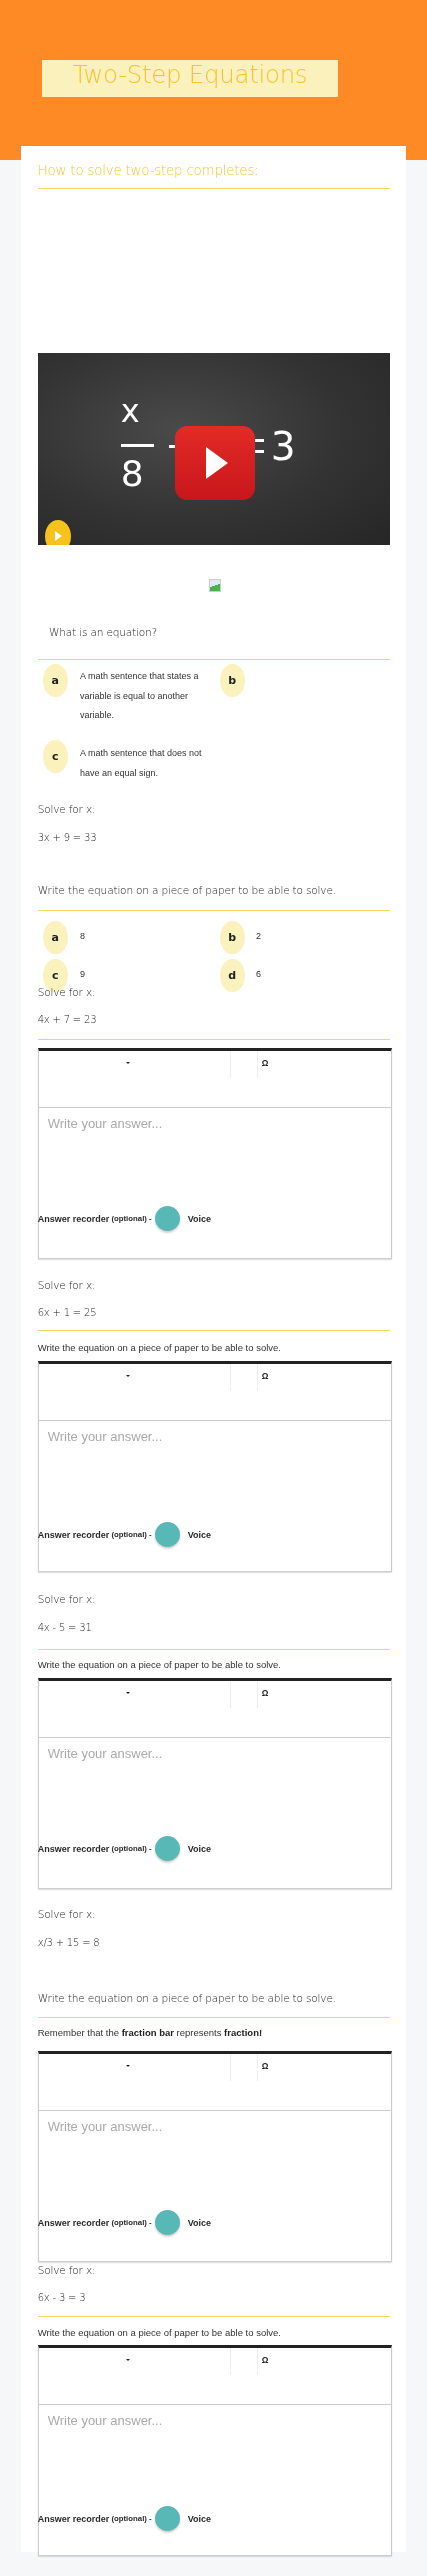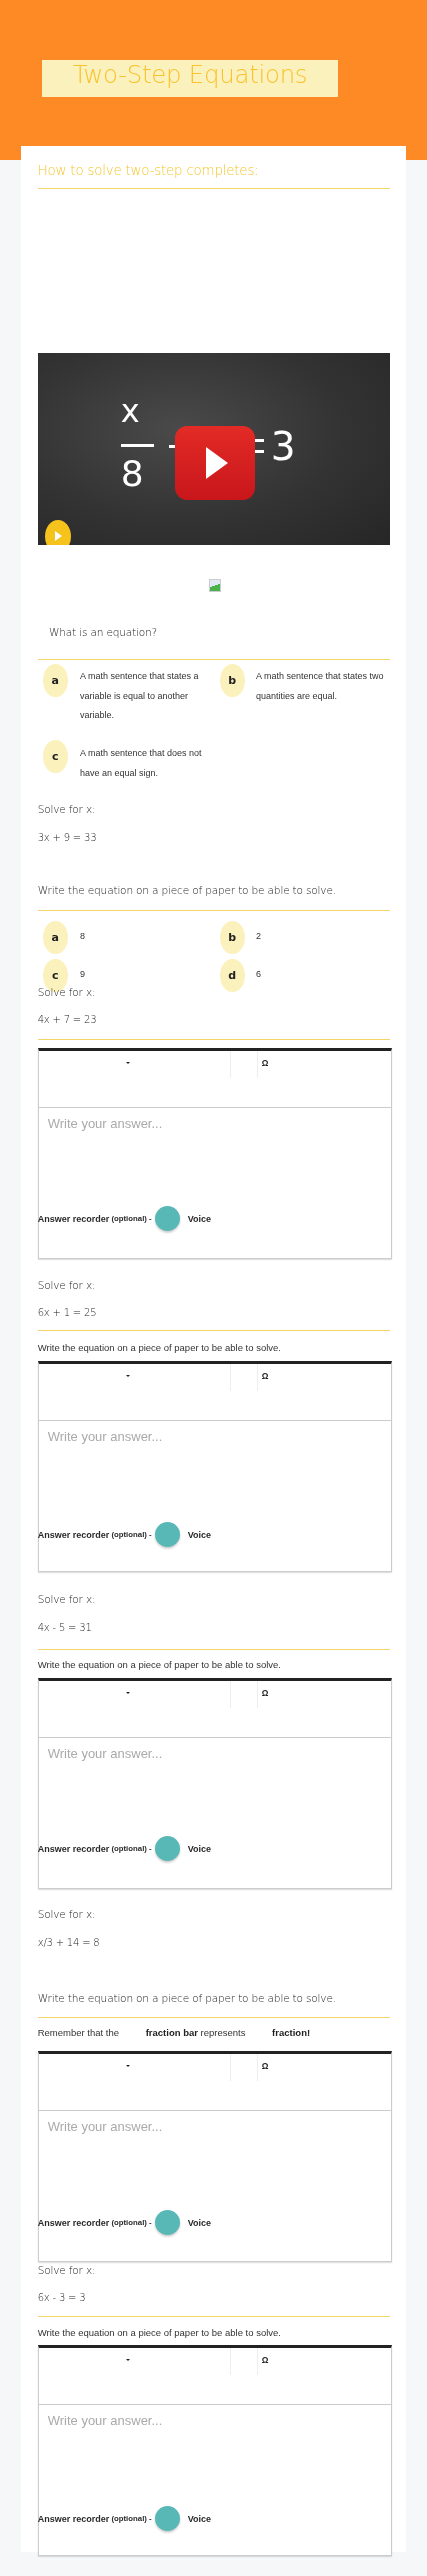--- a/index.html
+++ b/index.html
@@ -105,21 +105,21 @@
   }
   .recorder {
     position: absolute; left: 16.7px; display: flex; align-items: center;
     font-family: "Liberation Sans", sans-serif; font-weight: bold; color: #2a2a2a; font-size: 9px;
   }
   .recorder .opt { font-size: 7.8px; margin-left: 2.2px; }
   .rec-btn {
     width: 25px; height: 25px; border-radius: 50%; background: #58b8b5;
     box-shadow: 0 1.7px 2.2px rgba(0,0,0,0.2); margin: 0 7.8px 0 3.3px;
   }
-  b { font-weight: bold; color: #222; margin-left: 24px; }
+  b { font-weight: bold; color: #222; }
 </style>
 </head>
 <body>
 
 <div class="hdr"></div>
 <div class="title-box">
   <span class="hand">Two-Step Equations</span>
 </div>
 
 <div class="card">
@@ -144,21 +144,20 @@
   </div>
 
   <div class="broken-img"></div>
 
   <div class="abs hand q-hand" style="left:28px;top:480px;">What is an equation?</div>
   <div class="rule" style="top:513px;"></div>
 
   <div class="opt-circle" style="left:22px;top:518px;">a</div>
   <div class="opt-text" style="left:59px;top:521px;width:136px;">A math sentence that states a variable is equal to another variable.</div>
   <div class="opt-circle" style="left:199px;top:518px;">b</div>
-  <div class="opt-text" style="left:235px;top:521px;width:139px;">A math sentence that states two quantities are equal.</div>
   <div class="opt-circle" style="left:22px;top:594px;">c</div>
   <div class="opt-text" style="left:59px;top:598px;width:134px;">A math sentence that does not have an equal sign.</div>
 
   <div class="abs hand q-hand" style="left:16.7px;top:657px;">Solve for x:</div>
   <div class="abs hand eq" style="left:16.7px;top:686px;">3x + 9 = 33</div>
   <div class="abs hand q-hand" style="left:16.7px;top:738px;">Write the equation on a piece of paper to be able to solve.</div>
   <div class="rule" style="top:764px;"></div>
 
   <div class="opt-circle" style="left:22px;top:775px;">a</div>
   <div class="opt-text" style="left:59px;top:781px;">8</div>
@@ -222,21 +221,21 @@
     <div class="answer">Write your answer...</div>
   </div>
   <div class="recorder" style="top:1690px;">
     <span>Answer recorder</span>
     <span class="opt">(optional) -</span>
     <div class="rec-btn"></div>
     <span>Voice</span>
   </div>
 
   <div class="abs hand q-hand" style="left:16.7px;top:1762px;">Solve for x:</div>
-  <div class="abs hand eq" style="left:16.7px;top:1791px;">x/3  + 14 = 8</div>
+  <div class="abs hand eq" style="left:16.7px;top:1791px;">x/3  + 15 = 8</div>
   <div class="abs hand q-hand" style="left:16.7px;top:1846px;">Write the equation on a piece of paper to be able to solve.</div>
   <div class="rule" style="top:1871px;"></div>
   <div class="abs instr" style="left:16.7px;top:1881px;">
     <span>Remember that the </span><b>fraction bar</b><span> represents </span><b>fraction!</b>
   </div>
   <div class="editor" style="top:1905px;">
     <div class="toolbar">
       <div class="tb-caret"></div>
       <div class="tb-sep" style="left:191px;"></div>
       <div class="tb-sep" style="left:218px;"></div>

